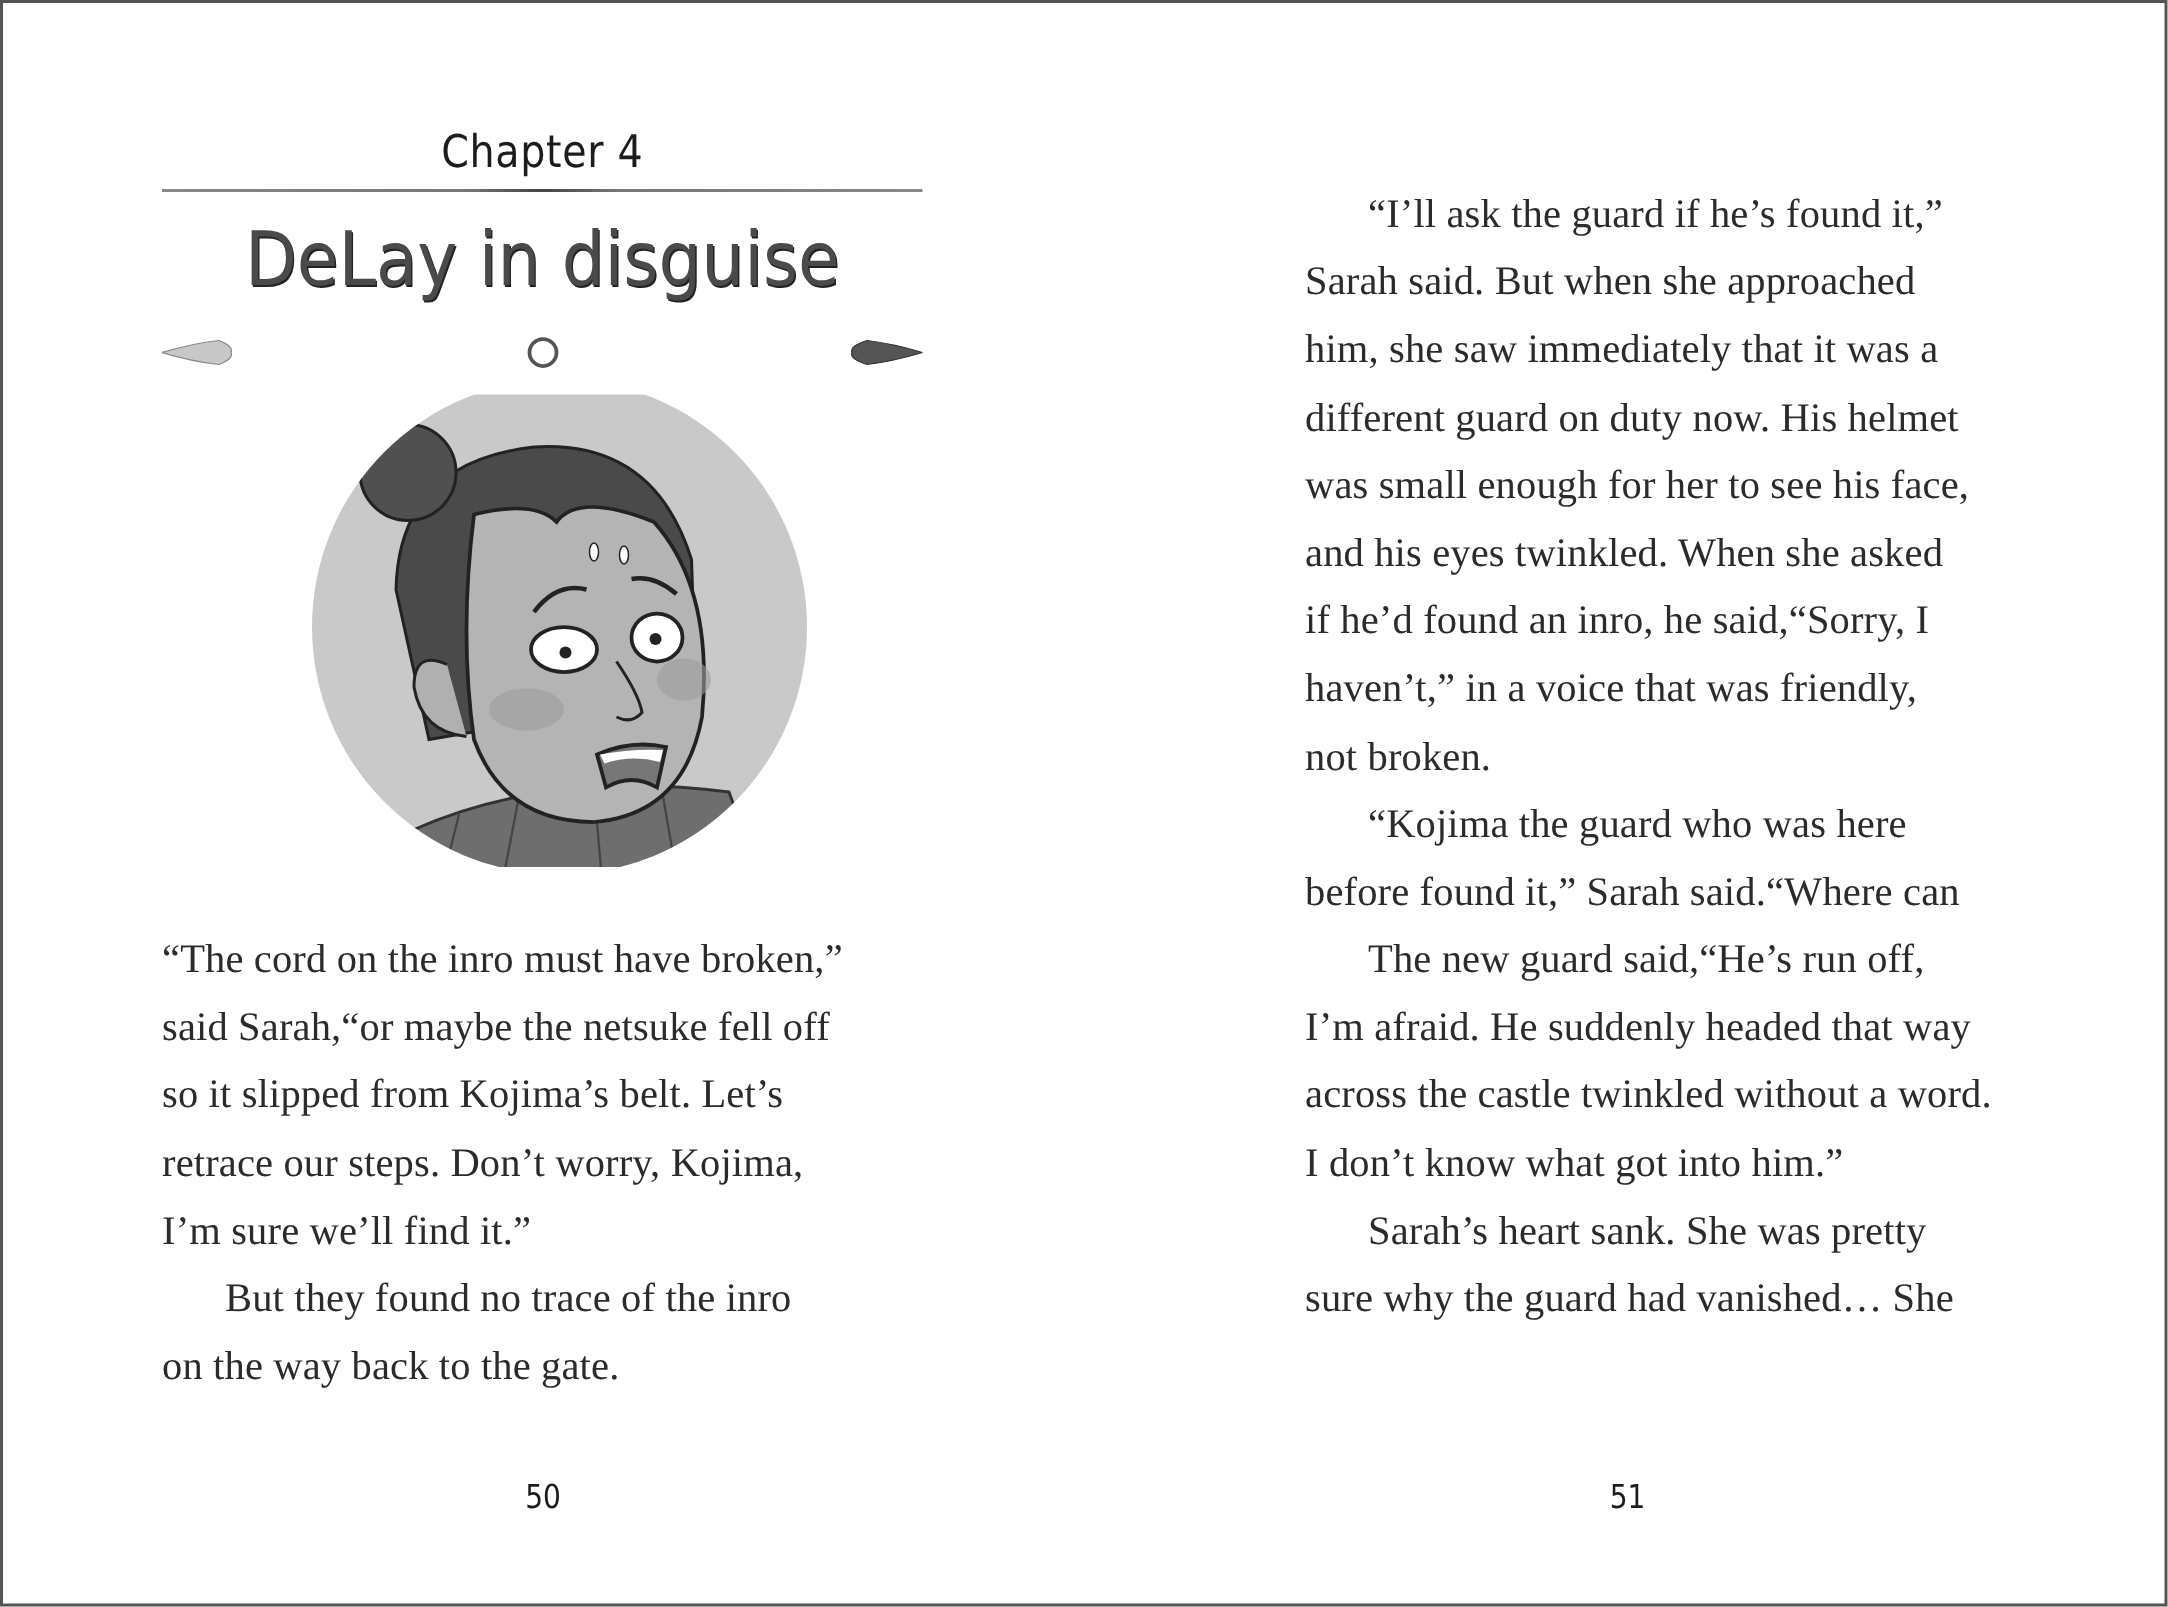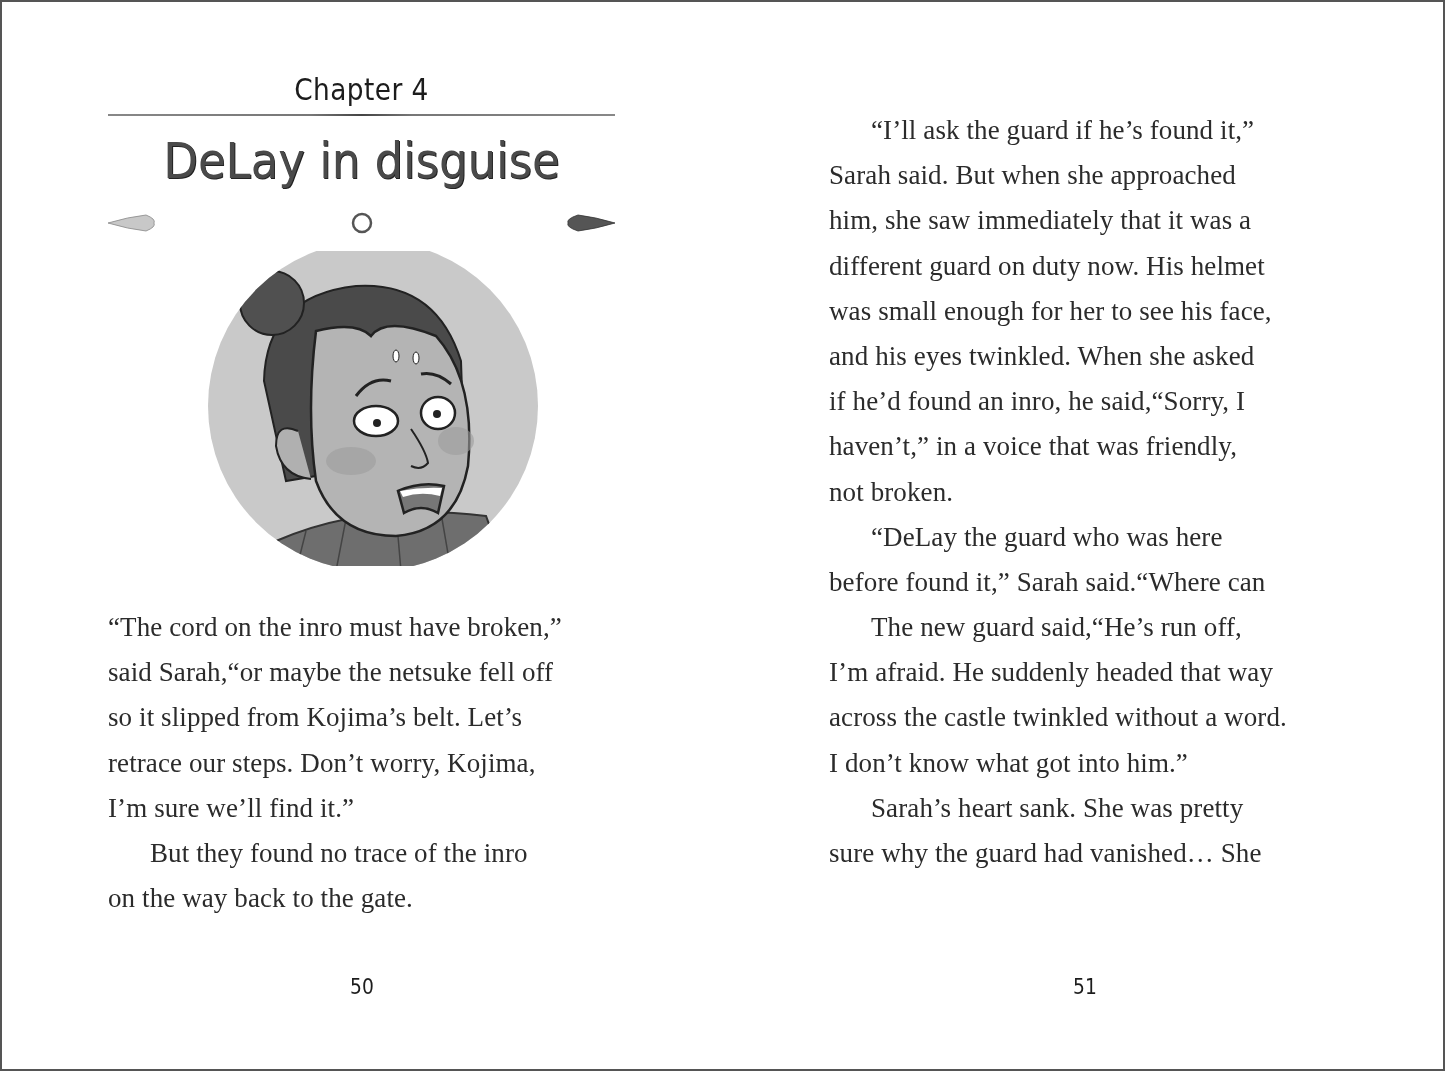--- a/index.html
+++ b/index.html
@@ -7,21 +7,21 @@
       width: 1445px; height: 1071px; background: #ffffff;
       position: relative; overflow: hidden;
       font-family: "Liberation Serif", "DejaVu Serif", serif;
       color: #2a2a2a;
     }
     .frame {
       position: absolute; left: 0; top: 0; width: 1441px; height: 1067px;
       border: 2px solid #555; border-right-width: 3px; border-bottom-width: 3px;
       box-sizing: content-box;
     }
-    .page { position: absolute; top: 4px; height: 837px; }
+    .page { position: absolute; top: 16px; height: 837px; }
     .page-left { left: 108px; width: 510px; }
     .page-right { left: 829px; width: 505px; }
 
     .chapter-label {
       position: absolute; top: 68px; left: 0; width: 507px; text-align: center;
       font-family: "DejaVu Sans", sans-serif; font-size: 30px; color: #1c1c1c;
       letter-spacing: 0.5px; transform: scaleX(0.88);
     }
     .rule-top {
       position: absolute; top: 110px; left: 0; width: 507px; height: 2px;
@@ -39,21 +39,21 @@
       position: absolute; top: 247px; left: 98px; width: 335px; height: 315px;
     }
 
     .body-text {
       position: absolute; left: 0; font-size: 27px; line-height: 45.2px;
       color: #2b2b2b; letter-spacing: 0.1px;
     }
     .body-text .line { display: block; white-space: nowrap; height: 45.2px; }
     .body-text .indent { padding-left: 42px; }
     .left-text { top: 601px; }
-    .right-text { top: 104px; }
+    .right-text { top: 104px; margin-left: 41px; }
 
     .page-number {
       position: absolute; top: 970px; font-family: "DejaVu Sans", sans-serif;
       font-size: 22px; color: #1c1c1c; transform: scaleX(0.85);
     }
     .pn-left { left: 240px; }
     .pn-right { left: 242px; }
   </style>
 </head>
 <body>
@@ -138,21 +138,21 @@
   <div class="body-text right-text">
     <span class="line indent">“I’ll ask the guard if he’s found it,”</span>
     <span class="line">Sarah said. But when she approached</span>
     <span class="line">him, she saw immediately that it was a</span>
     <span class="line">different guard on duty now. His helmet</span>
     <span class="line">was small enough for her to see his face,</span>
     <span class="line">and his eyes twinkled. When she asked</span>
     <span class="line">if he’d found an inro, he said,“Sorry, I</span>
     <span class="line">haven’t,” in a voice that was friendly,</span>
     <span class="line">not broken.</span>
-    <span class="line indent">“DeLay the guard who was here</span>
+    <span class="line indent">“Kojima the guard who was here</span>
     <span class="line">before found it,” Sarah said.“Where can</span>
     <span class="line indent">The new guard said,“He’s run off,</span>
     <span class="line">I’m afraid. He suddenly headed that way</span>
     <span class="line">across the castle twinkled without a word.</span>
     <span class="line">I don’t know what got into him.”</span>
     <span class="line indent">Sarah’s heart sank. She was pretty</span>
     <span class="line">sure why the guard had vanished… She</span>
   </div>
 
   <div class="page-number pn-right">51</div>

